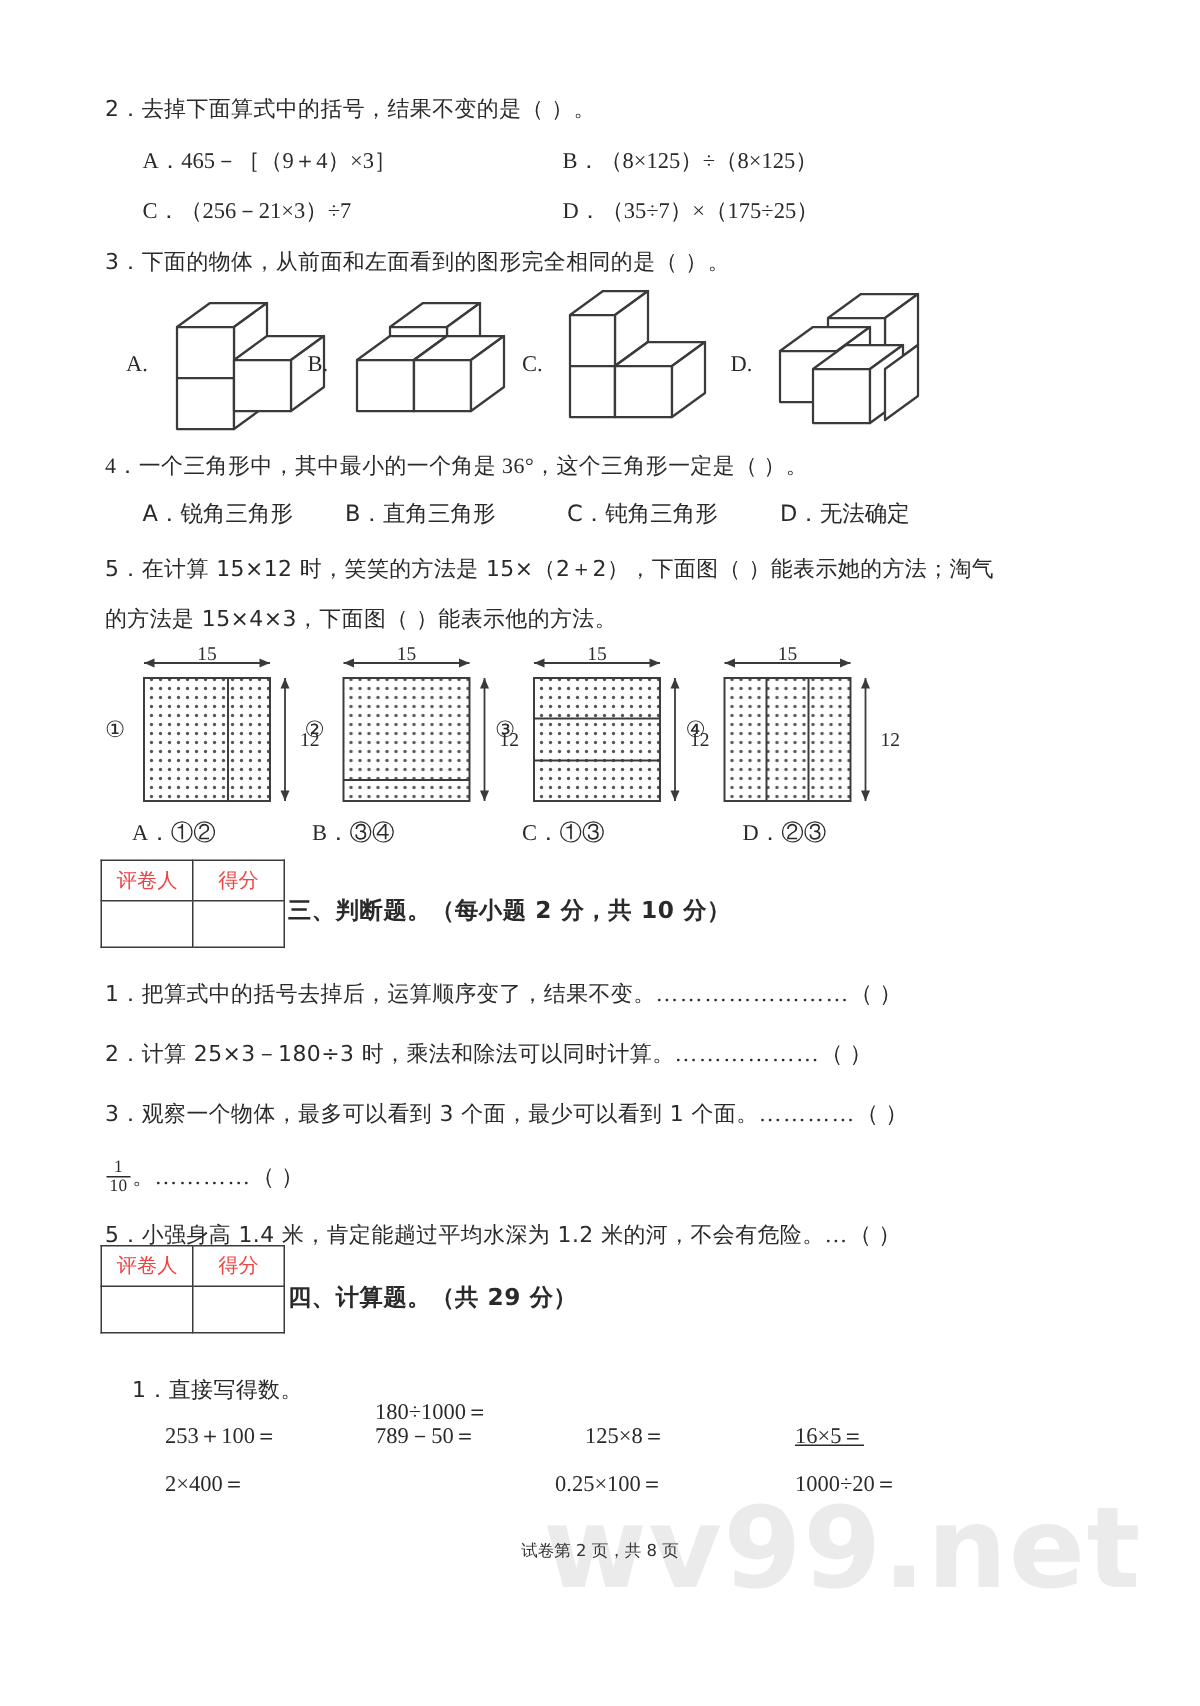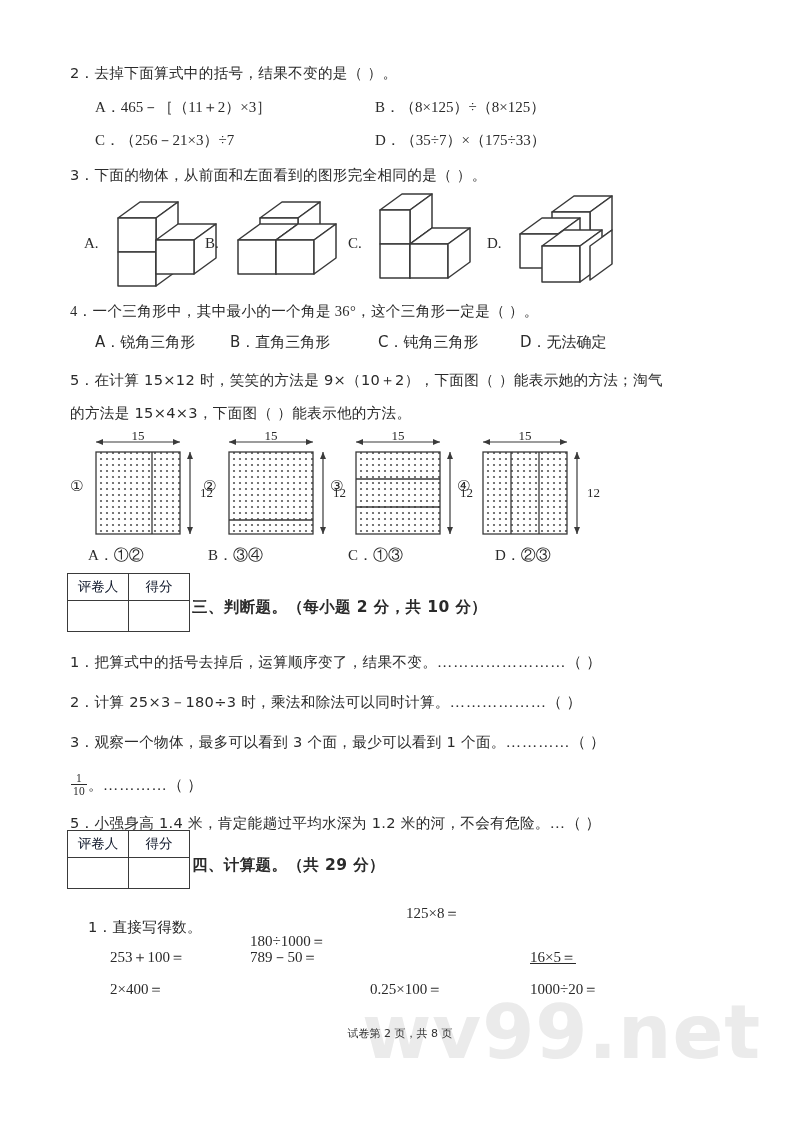--- a/index.html
+++ b/index.html
@@ -49,21 +49,21 @@
     border-collapse: collapse;
     font-family: "DejaVu Sans", sans-serif;
   }
   .score-table td {
     border: 1.6px solid #3a3a3a;
     width: 60px;
     height: 26px;
     text-align: center;
     font-size: 13.5px;
     padding: 0;
-    color: #0f172a;
+    color: #ef4444;
   }
   .score-table td.blank { height: 30px; }
   .section-title {
     position: absolute;
     font-family: "DejaVu Sans", sans-serif;
     font-weight: bold;
     font-size: 15.5px;
     white-space: nowrap;
     letter-spacing: 0.4px;
   }
@@ -115,24 +115,24 @@
 <body>
 
 <div class="page">
 
   <div class="watermark">wv99.net</div>
 
   <div class="content">
 
     <div class="qline cjk" style="left:70px; top:62px;">2．去掉下面算式中的括号，结果不变的是（      ）。</div>
 
-    <div class="opt" style="left:95px; top:98px;">A．465－［（11＋2）×3］</div>
+    <div class="opt" style="left:95px; top:98px;">A．465－［（9＋4）×3］</div>
     <div class="opt" style="left:375px; top:98px;">B．（8×125）÷（8×125）</div>
     <div class="opt" style="left:95px; top:131px;">C．（256－21×3）÷7</div>
-    <div class="opt" style="left:375px; top:131px;">D．（35÷7）×（175÷33）</div>
+    <div class="opt" style="left:375px; top:131px;">D．（35÷7）×（175÷25）</div>
 
     <div class="qline cjk" style="left:70px; top:164px;">3．下面的物体，从前面和左面看到的图形完全相同的是（      ）。</div>
 
     <div class="opt" style="left:84px; top:235px;">A.</div>
     <div class="fig" style="left:110px; top:196px;">
       <svg width="120" height="92" viewBox="0 0 120 92">
         <g fill="#ffffff" stroke="#3a3a3a" stroke-width="1.5" stroke-linejoin="round">
 
           <polygon points="8,22 30,6 68,6 46,22"></polygon>
           <polygon points="46,22 68,6 68,40 46,56"></polygon>
@@ -209,21 +209,21 @@
       </svg>
     </div>
 
     <div class="qline cjk" style="left:70px; top:300px;font-family:Liberation Serif, serif;">4．一个三角形中，其中最小的一个角是 36°，这个三角形一定是（      ）。</div>
 
     <div class="opt cjk" style="left:95px; top:333px;">A．锐角三角形</div>
     <div class="opt cjk" style="left:230px; top:333px;">B．直角三角形</div>
     <div class="opt cjk" style="left:378px; top:333px;">C．钝角三角形</div>
     <div class="opt cjk" style="left:520px; top:333px;">D．无法确定</div>
 
-    <div class="qline cjk" style="left:70px; top:369px;">5．在计算 15×12 时，笑笑的方法是 9×（10＋2），下面图（      ）能表示她的方法；淘气</div>
+    <div class="qline cjk" style="left:70px; top:369px;">5．在计算 15×12 时，笑笑的方法是 15×（2＋2），下面图（      ）能表示她的方法；淘气</div>
     <div class="qline cjk" style="left:70px; top:402px;text-align:right;">的方法是 15×4×3，下面图（      ）能表示他的方法。</div>
 
     <div class="circnum" style="left:70px; top:477px;">①</div>
     <div class="fig" style="left:92px; top:432px;">
       <svg width="120" height="110" viewBox="0 0 120 110">
         <defs>
           <pattern id="dots1" width="6" height="6" patternUnits="userSpaceOnUse">
             <circle cx="3" cy="3" r="1.1" fill="#555"></circle>
           </pattern>
         </defs>
@@ -360,21 +360,21 @@
       </tr>
     </tbody>
       </table>
 
     <div class="section-title" style="left:192px; top:855px;">四、计算题。（共 29 分）</div>
 
     <div class="qline cjk" style="left:88px; top:916px;">1．直接写得数。</div>
 
     <div class="calc" style="left:110px; top:948px;">253＋100＝</div>
     <div class="calc" style="left:250px; top:948px;">789－50＝</div>
-    <div class="calc" style="left:390px; top:904px;margin-left:16px;">125×8＝</div>
+    <div class="calc" style="left:390px; top:948px;">125×8＝</div>
     <div class="calc" style="left:530px; top:948px;text-decoration:underline;">16×5＝</div>
 
     <div class="calc" style="left:110px; top:980px;">2×400＝</div>
     <div class="calc" style="left:250px; top:932px;">180÷1000＝</div>
     <div class="calc" style="left:370px; top:980px;">0.25×100＝</div>
     <div class="calc" style="left:530px; top:980px;">1000÷20＝</div>
 
     <div class="footer">试卷第 2 页，共 8 页</div>
 
   </div>

